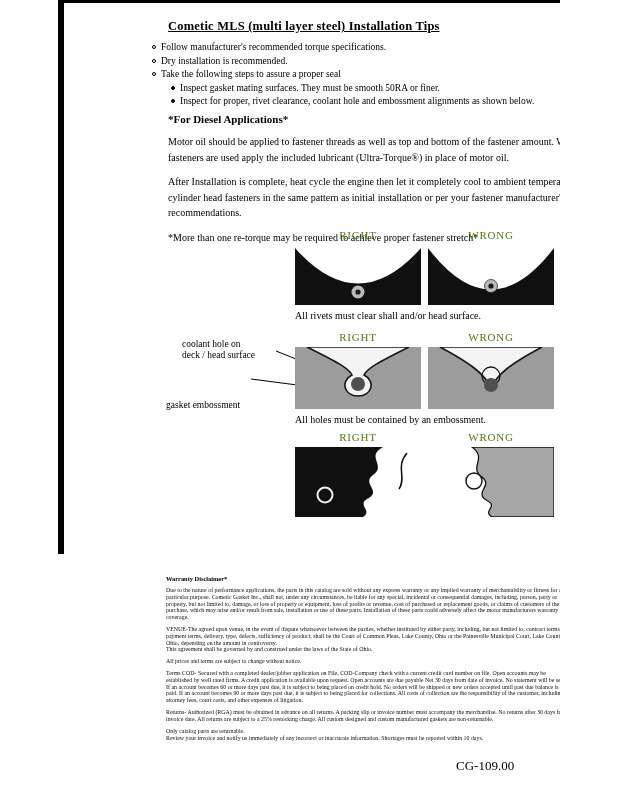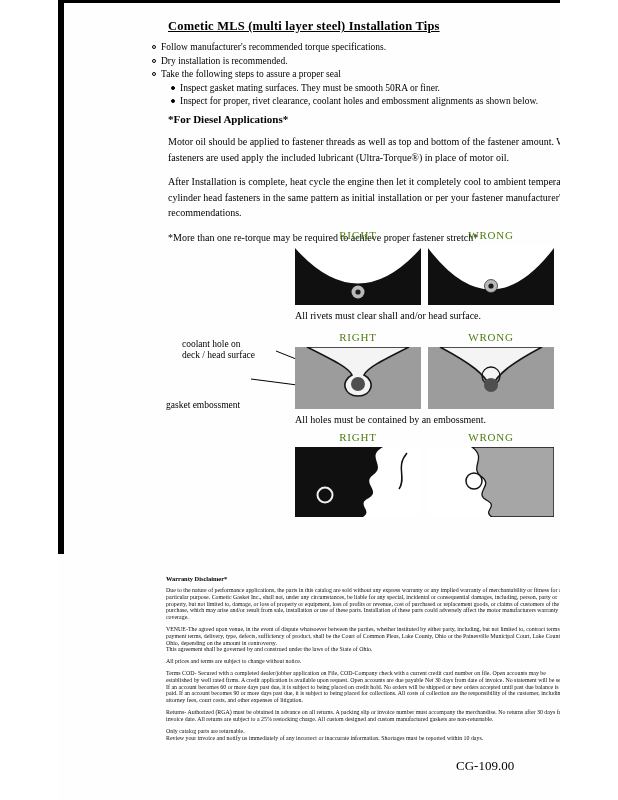--- a/index.html
+++ b/index.html
@@ -69,21 +69,21 @@
     <div class="b-row">
       <span class="b-marker"></span>
       <span>Take the following steps to assure a proper seal</span>
     </div>
     <div class="b-row b-sub">
       <span class="b-marker"></span>
       <span>Inspect gasket mating surfaces.  They must be smooth 50RA or finer.</span>
     </div>
     <div class="b-row b-sub">
       <span class="b-marker"></span>
-      <span>Inspect for proper, rivet clearance, coolant holes and embossment alignments as shown below.</span>
+      <span>Inspect for proper, rivet clearance, coolant hole and embossment alignments as shown below.</span>
     </div>
   </div>
 
   <div class="diesel">
     <div class="diesel-h">*For Diesel Applications*</div>
     <p>Motor oil should be applied to fastener threads as well as top and bottom of the fastener amount. When ARP fasteners are used apply the included lubricant (Ultra-Torque®) in place of motor oil.</p>
     <p>After Installation is complete, heat cycle the engine then let it completely cool to ambient temperature. Re-torque the cylinder head fasteners in the same pattern as initial installation or per your fastener manufacturer's recommendations.</p>
     <p class="note">*More than one re-torque may be required to achieve proper fastener stretch*</p>
   </div>
 

